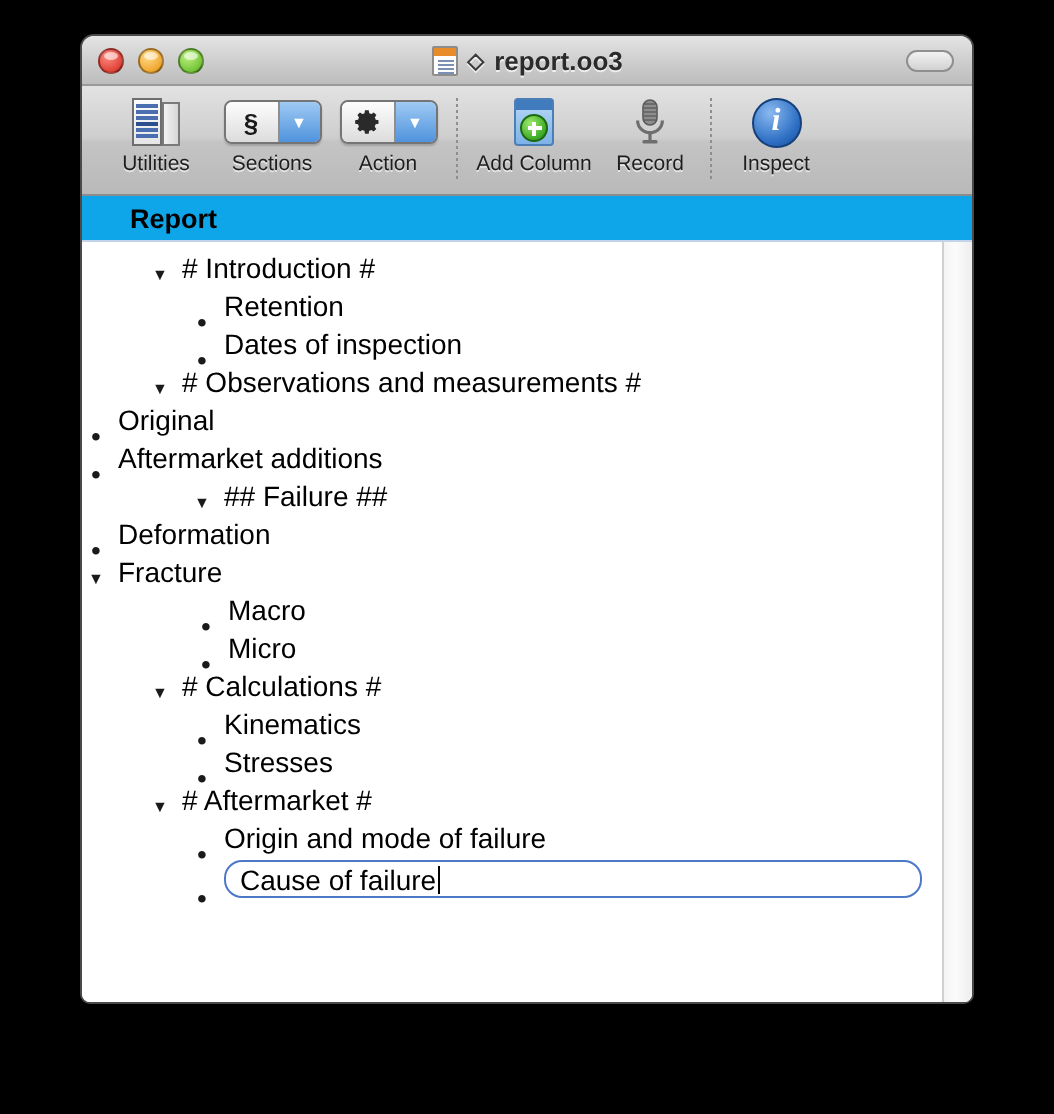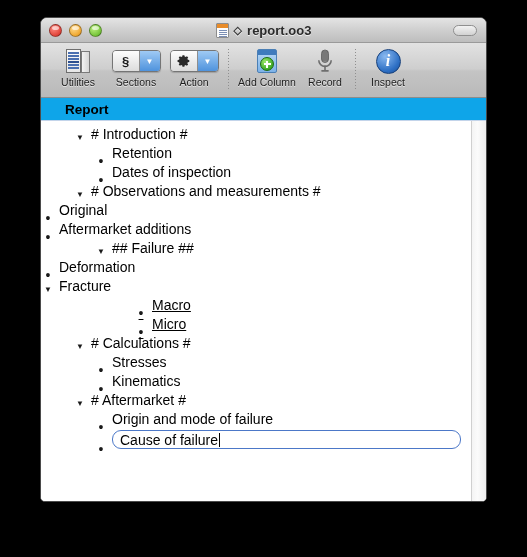--- a/index.html
+++ b/index.html
@@ -306,21 +306,21 @@
     font-size: 8px;
     color: #1a1a1a;
   }
   .disc.tri::before { content: "\25BC"; }
   .disc.bul::before { content: "\2022"; font-size: 14px; line-height: 0; }
   .row-text { padding-left: 4px; }
 
   .lvl0 { padding-left: 32px; }
   .lvl1 { padding-left: 53px; }
   .lvl2 { }
-  .lvl3 { padding-left: 93px; text-decoration: underline; }
+  .lvl3 { padding-left: 55px; }
 
   
   .row.editing { height: 22px; }
   .edit-field {
     flex: 1;
     height: 19px;
     margin-left: 4px;
     margin-right: 10px;
     border: 1px solid #4c78c8;
     border-radius: 9px;
@@ -506,25 +506,25 @@
         <div class="row lvl3">
           <span class="disc bul"></span>
           <span class="row-text">Micro</span>
         </div>
         <div class="row lvl0">
           <span class="disc tri"></span>
           <span class="row-text"># Calculations #</span>
         </div>
         <div class="row lvl1">
           <span class="disc bul"></span>
+          <span class="row-text">Kinematics</span>
+        </div>
+        <div class="row lvl1">
+          <span class="disc bul"></span>
           <span class="row-text">Stresses</span>
-        </div>
-        <div class="row lvl1">
-          <span class="disc bul"></span>
-          <span class="row-text">Kinematics</span>
         </div>
         <div class="row lvl0">
           <span class="disc tri"></span>
           <span class="row-text"># Aftermarket #</span>
         </div>
         <div class="row lvl1">
           <span class="disc bul"></span>
           <span class="row-text">Origin and mode of failure</span>
         </div>
         <div class="row editing lvl1">

